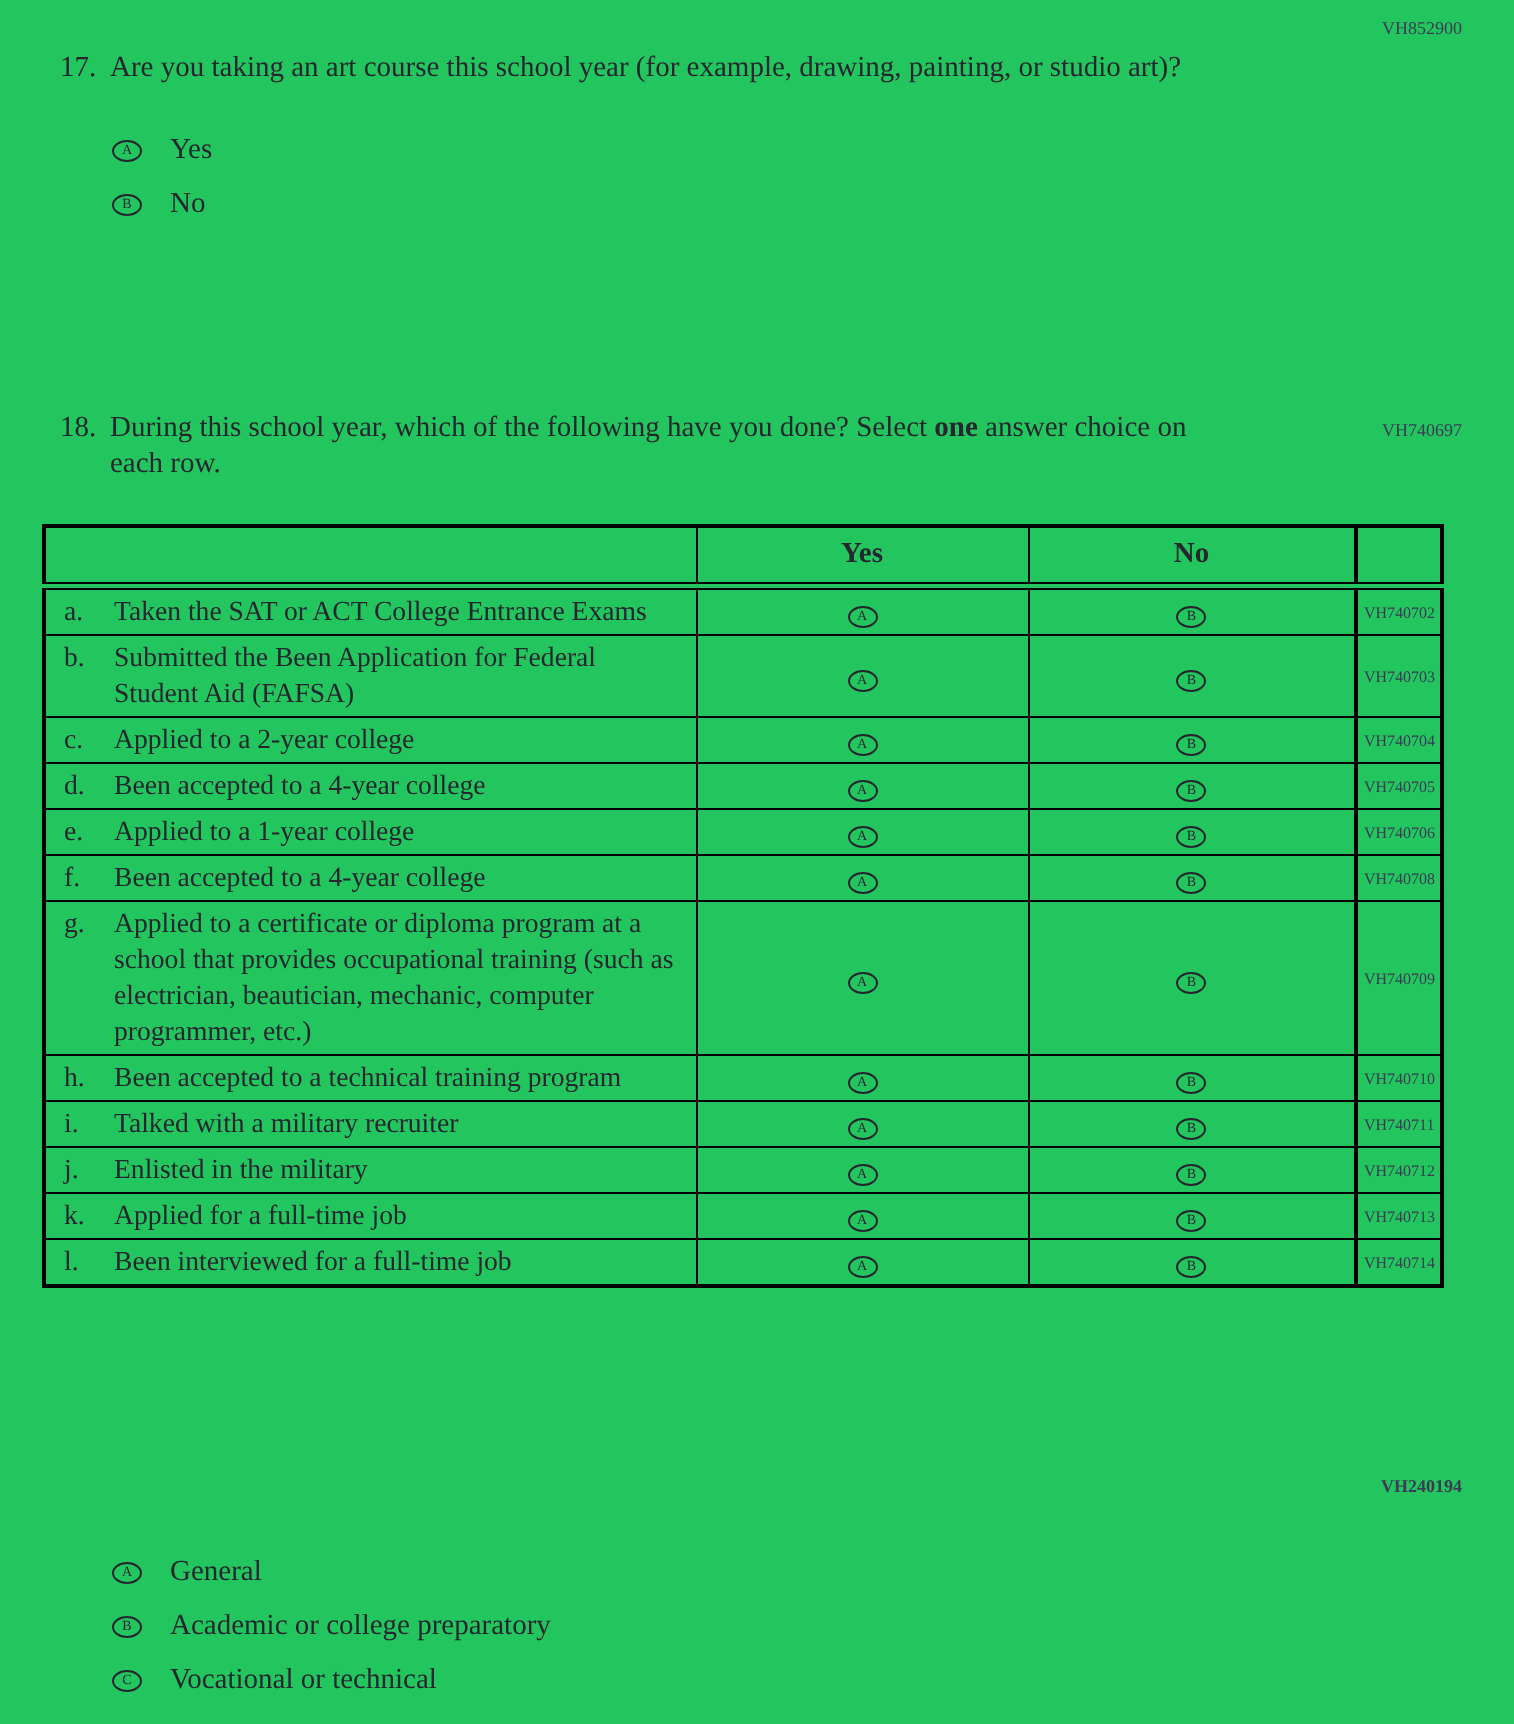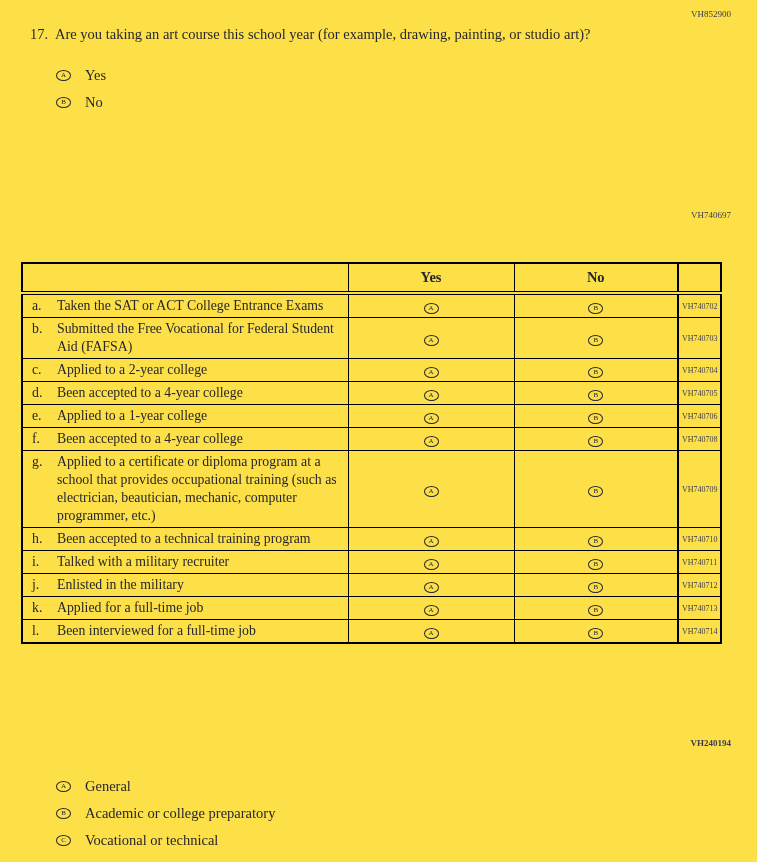--- a/index.html
+++ b/index.html
@@ -1,19 +1,19 @@
 <!DOCTYPE html>
 <html><head>
 <meta charset="utf-8">
 <style>
   html,body { margin:0; padding:0; background:#fff; }
   .page {
     position:relative;
     width:757px; height:862px;
-    background:#fde047;
+    background:#22c55e;
     font-family:"Liberation Serif", serif;
     color:#26262f;
     overflow:hidden;
   }
   .vcode {
     position:absolute;
     right:26px;
     font-size:9px;
     letter-spacing:0;
     color:#3b3b54;
@@ -101,20 +101,24 @@
       </div>
       <div class="opt">
         <span class="bubble">
           <i style="font-style:normal;">B</i>
         </span>
         <span class="opt-label">No</span>
       </div>
     </div>
 
   <div class="vcode" style="top:195px;margin-top:15px;">VH740697</div>
+  <div class="question" style="top:206px;">
+    <span class="qnum">18.</span>
+    <span class="qtext"><span>During this school year, which of the following have you done? Select </span><b>one</b><span> answer choice on each row.</span></span>
+  </div>
 
   <table class="qtable">
     <colgroup>
       <col style="width:326px">
         <col style="width:166px">
         <col style="width:164px">
         <col style="width:43px">
     </colgroup>
     <thead>
       <tr>
@@ -142,21 +146,21 @@
             <span class="bubble">
               <i style="font-style:normal;">B</i>
             </span>
           </td>
           <td class="codecol">VH740702</td>
         </tr>
         <tr>
           <td class="stem">
             <div class="stem-inner">
               <span class="row-letter">b.</span>
-              <span class="row-text">Submitted the Free Vocational for Federal Student Aid (FAFSA)</span>
+              <span class="row-text">Submitted the Been Application for Federal Student Aid (FAFSA)</span>
             </div>
           </td>
           <td class="bubble-cell">
             <span class="bubble">
               <i style="font-style:normal;">A</i>
             </span>
           </td>
           <td class="bubble-cell">
             <span class="bubble">
               <i style="font-style:normal;">B</i>

